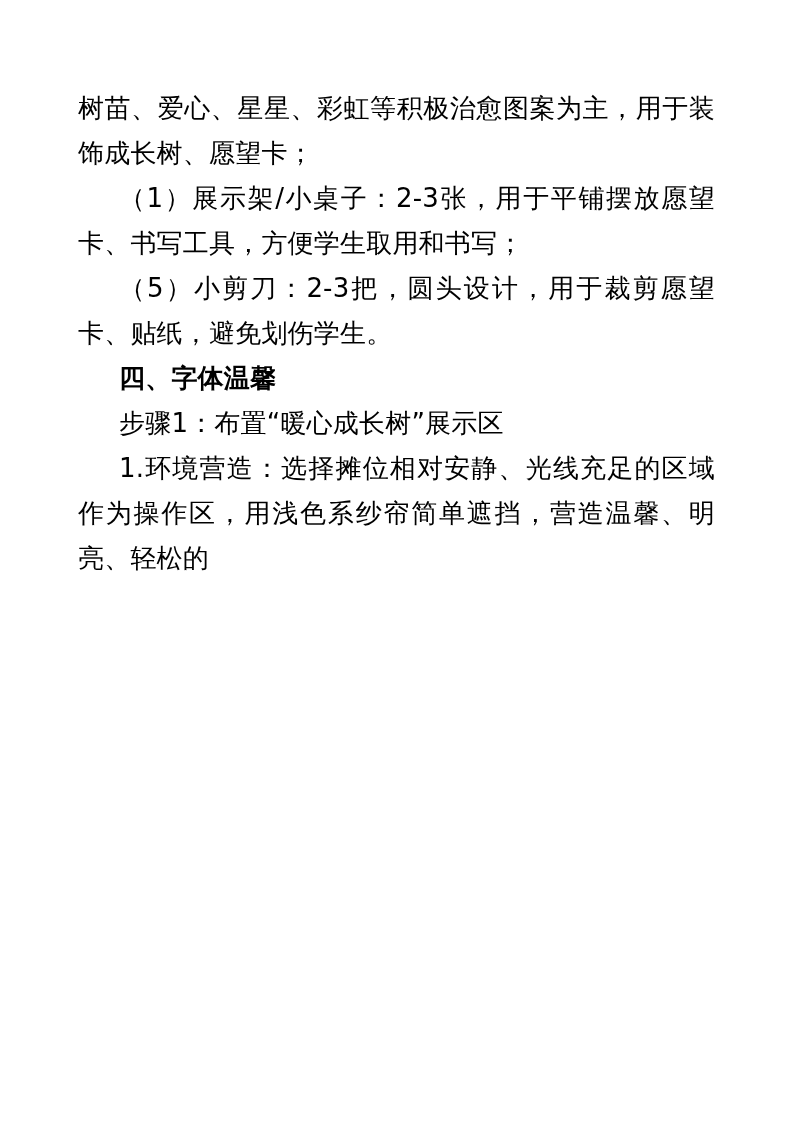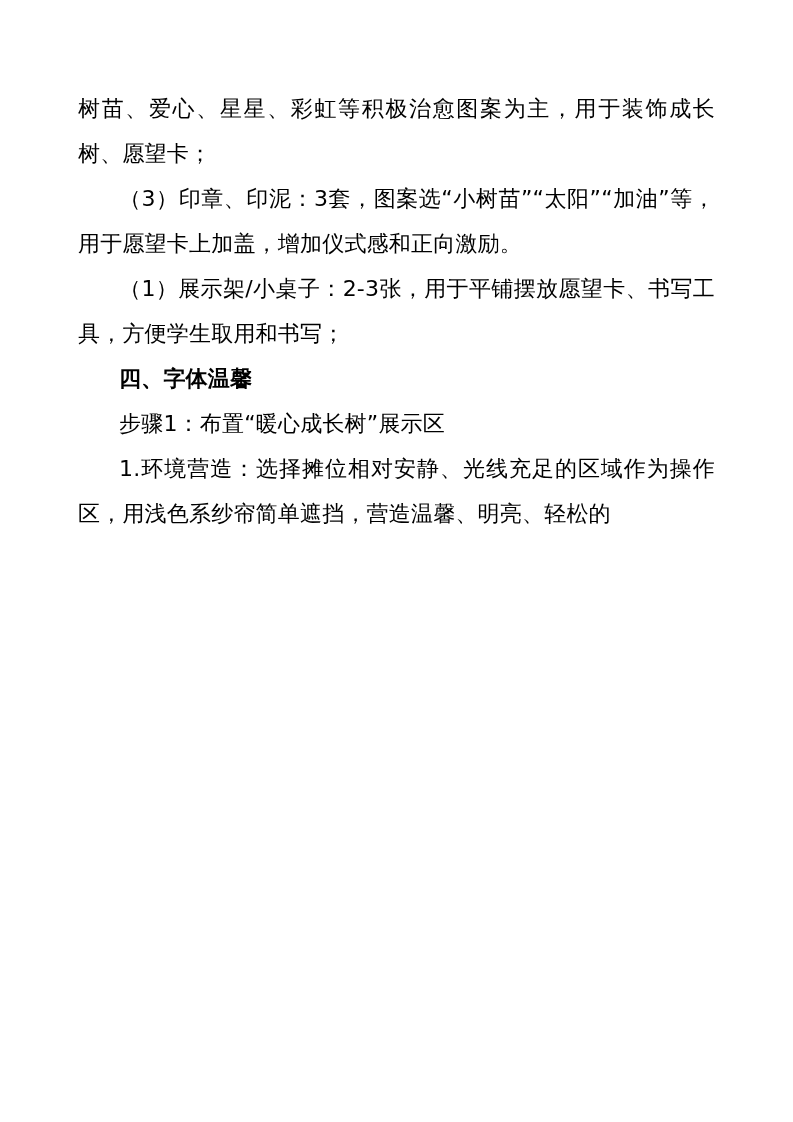--- a/index.html
+++ b/index.html
@@ -25,21 +25,21 @@
   .doc-body {
     font-size: 20.5px;
     line-height: 45px;
     letter-spacing: 0.2px;
     text-align: justify;
     text-justify: inter-ideograph;
   }
   p {
     margin: 0;
     padding: 0;
-    font-size: 22px;
+    font-size: 26px;
     line-height: 45px;
   }
   .indent {
     text-indent: 41px;
   }
   .noindent {
     text-indent: 0;
   }
   .heading {
     text-indent: 41px;
@@ -49,19 +49,19 @@
     text-indent: 41px;
     font-weight: bold;
   }
 </style>
 </head>
 <body>
 
 <div class="page">
   <div class="doc-body">
     <p class="noindent">树苗、爱心、星星、彩虹等积极治愈图案为主，用于装饰成长树、愿望卡；</p>
-    <p class="indent">（3）印章、印泥：3套，图案选“小树苗”“太阳”“加油”等，用于愿望卡上加盖，增加仪式感和正向激励。</p>
     <p class="indent">（1）展示架/小桌子：2-3张，用于平铺摆放愿望卡、书写工具，方便学生取用和书写；</p>
+    <p class="indent">（5）小剪刀：2-3把，圆头设计，用于裁剪愿望卡、贴纸，避免划伤学生。</p>
     <p class="heading">四、字体温馨</p>
     <p class="indent">步骤1：布置“暖心成长树”展示区</p>
     <p class="indent">1.环境营造：选择摊位相对安静、光线充足的区域作为操作区，用浅色系纱帘简单遮挡，营造温馨、明亮、轻松的</p>
   </div>
 </div>
 
 </body></html>

